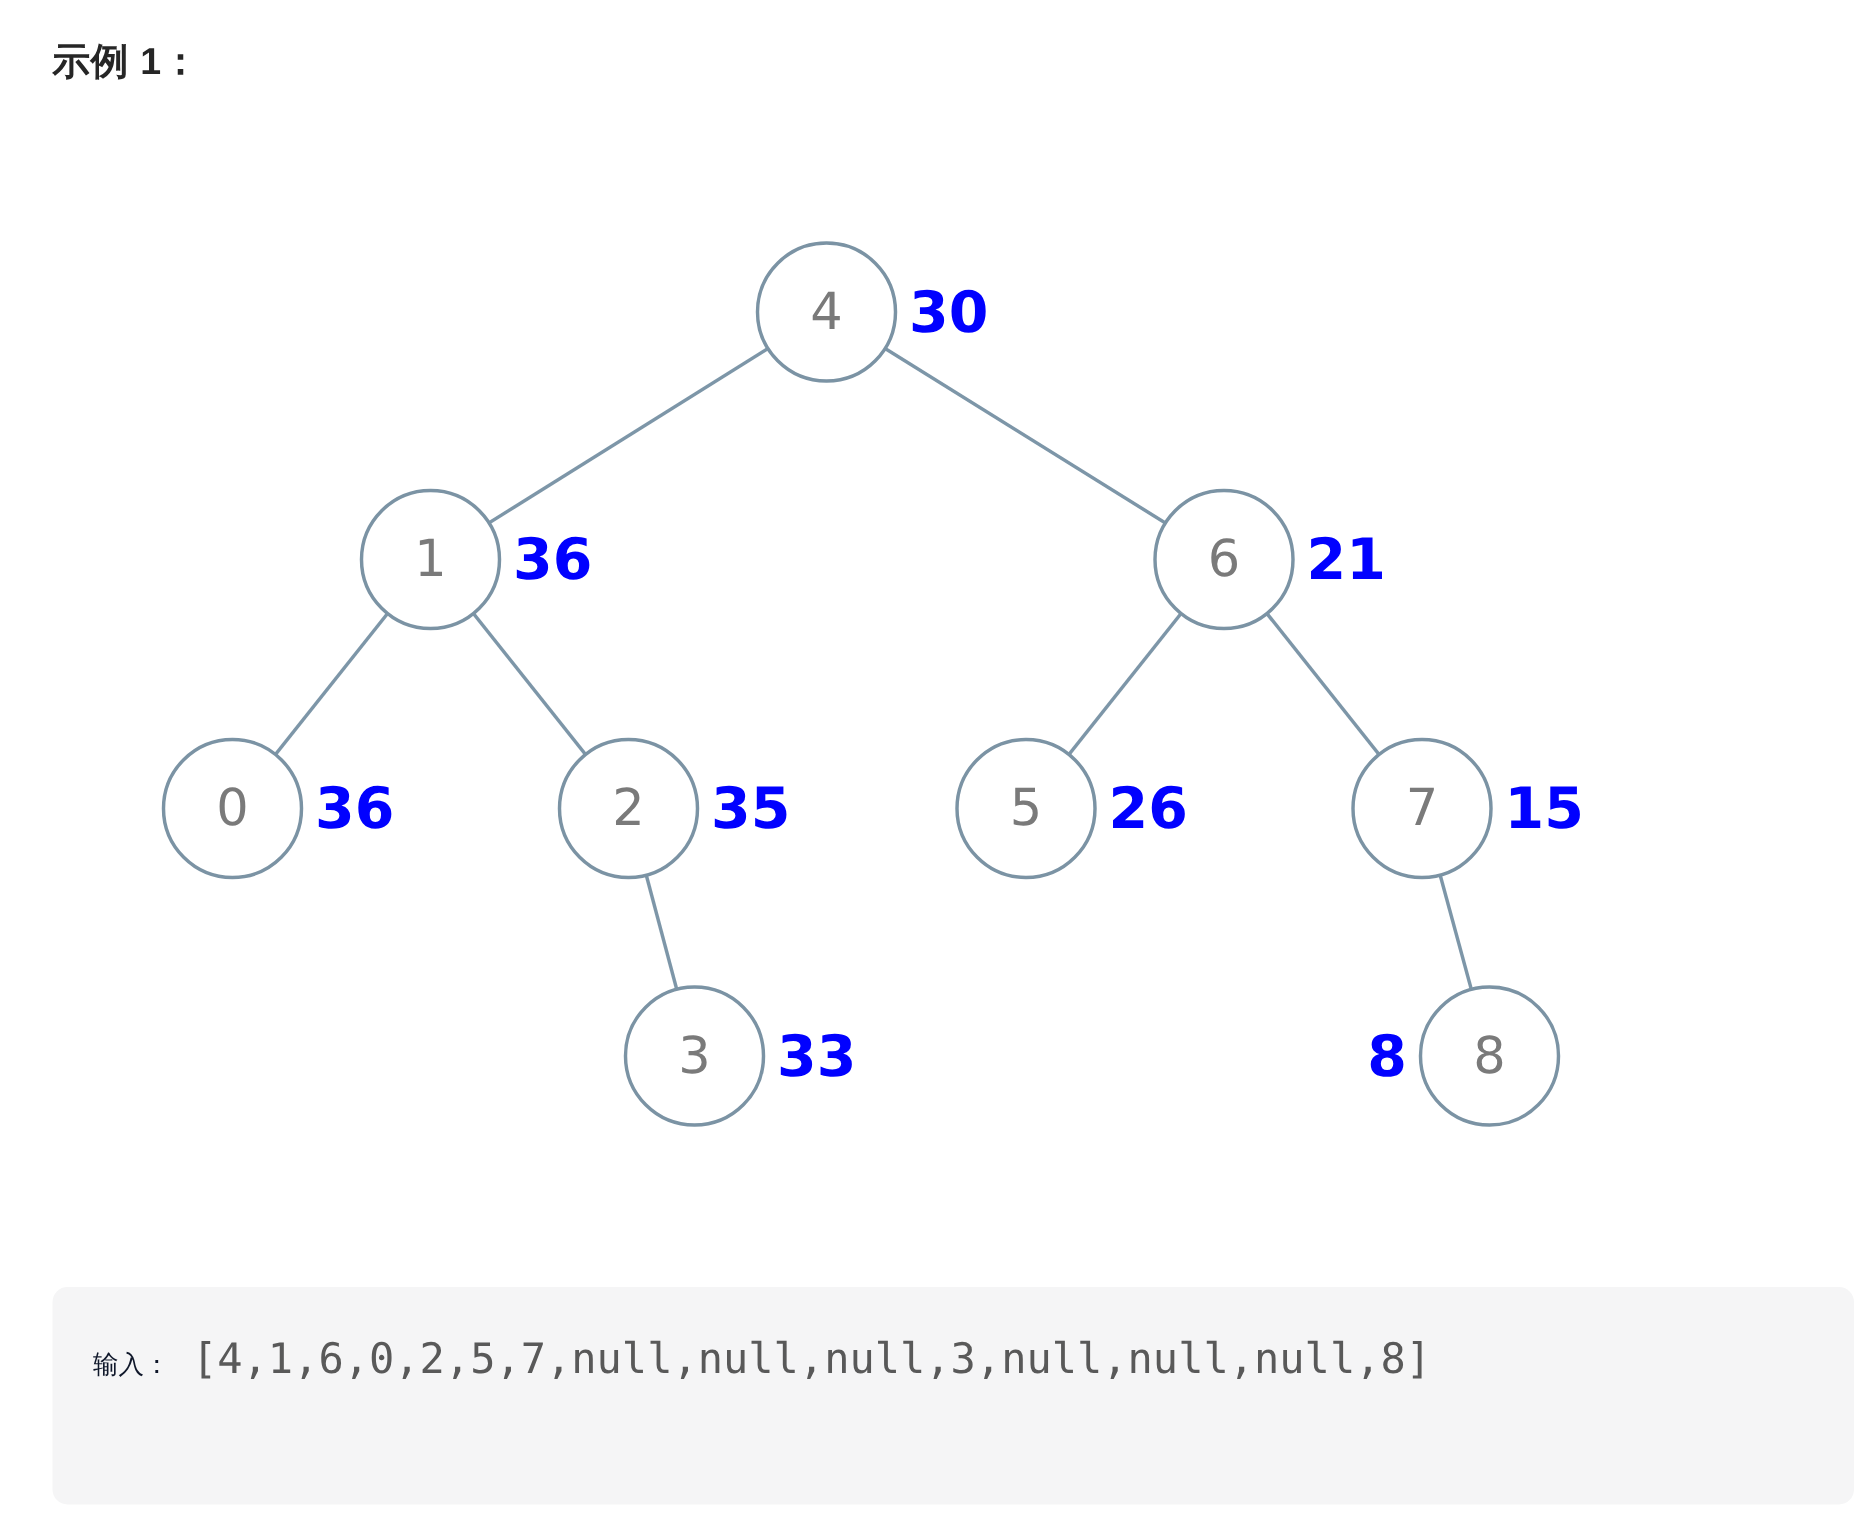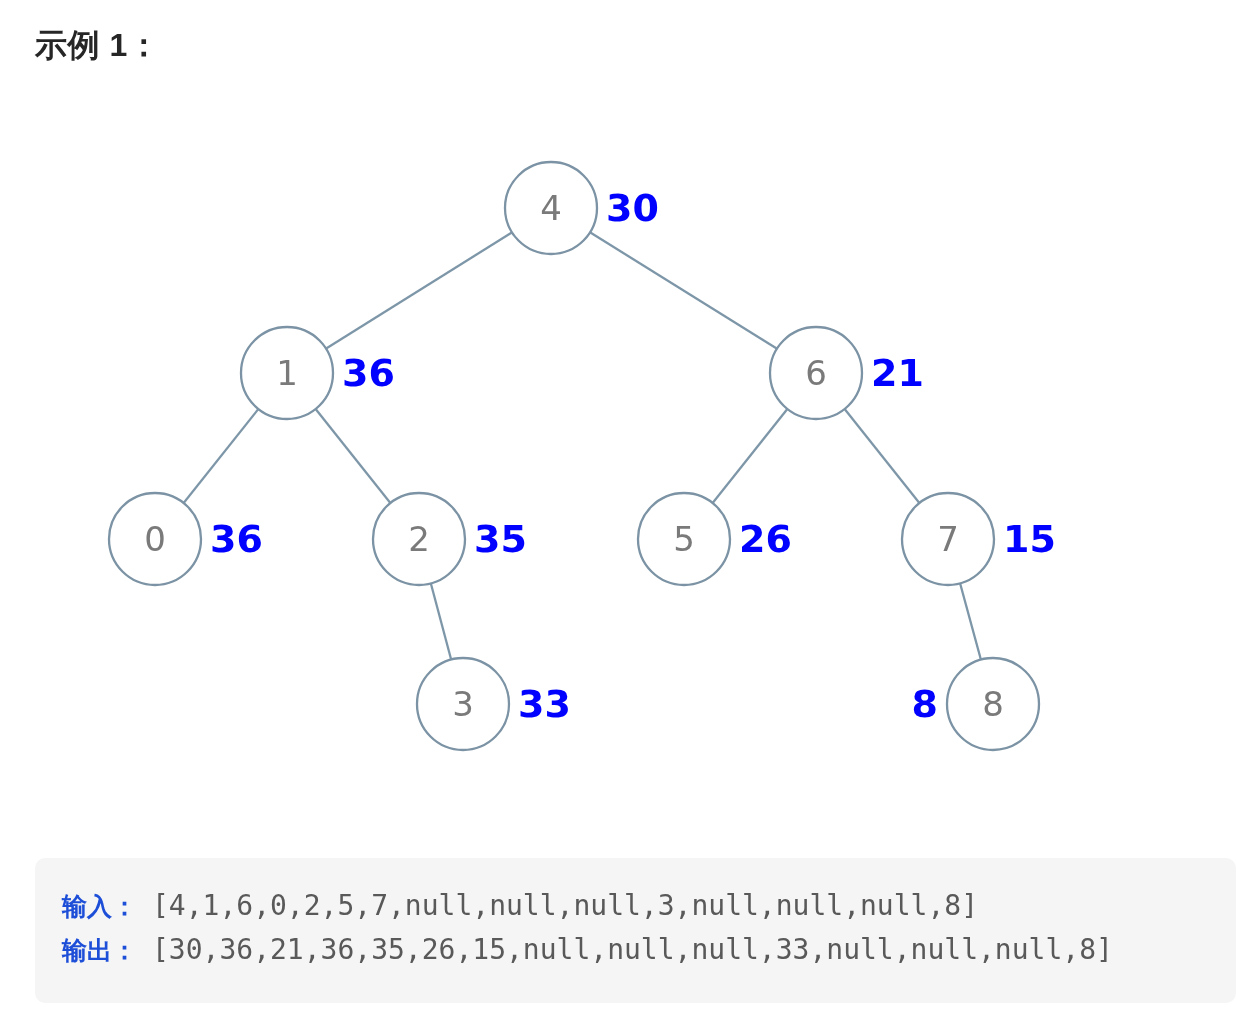--- a/index.html
+++ b/index.html
@@ -13,21 +13,21 @@
   }
   .page {
     position: relative;
     width: 1236px;
     height: 1020px;
   }
   .example-title {
     position: absolute;
     left: 35px;
     top: 24px;
-    font-size: 32px;
+    font-size: 25px;
     font-weight: bold;
     color: #262626;
     letter-spacing: 0.5px;
   }
   svg.tree {
     position: absolute;
     left: 0;
     top: 0;
   }
   .io-box {
@@ -41,23 +41,23 @@
     box-sizing: border-box;
     padding: 26px 0 0 27px;
   }
   .io-line {
     display: flex;
     align-items: baseline;
     line-height: 44px;
     white-space: nowrap;
   }
   .io-label {
-    font-size: 25px;
-    font-weight: bold;
-    color: #1d4ed8;
+    font-size: 17px;
+    font-weight: normal;
+    color: #0f172a;
     flex: 0 0 auto;
   }
   .io-value {
     font-family: "DejaVu Sans Mono", "Liberation Mono", monospace;
     font-size: 28px;
     color: #595959;
     margin-left: 15px;
   }
 </style>
 </head>
@@ -121,19 +121,15 @@
         <text x="993" y="704" text-anchor="middle" dominant-baseline="central" fill="#7a7a7a" font-size="34" font-family="&quot;DejaVu Sans&quot;, &quot;Liberation Sans&quot;, sans-serif">8</text>
         <text x="938" text-anchor="end" y="704" dominant-baseline="central" fill="#0101ff" font-size="38" font-weight="bold" font-family="&quot;DejaVu Sans&quot;, &quot;Liberation Sans&quot;, sans-serif">8</text>
       </g>
     </svg>
 
   <div class="io-box">
     <div class="io-line">
       <span class="io-label">输入：</span>
         <span class="io-value">[4,1,6,0,2,5,7,null,null,null,3,null,null,null,8]</span>
     </div>
-    <div class="io-line">
-      <span class="io-label">输出：</span>
-        <span class="io-value">[30,36,21,36,35,26,15,null,null,null,33,null,null,null,8]</span>
-    </div>
   </div>
 
 </div>
 
 </body></html>

